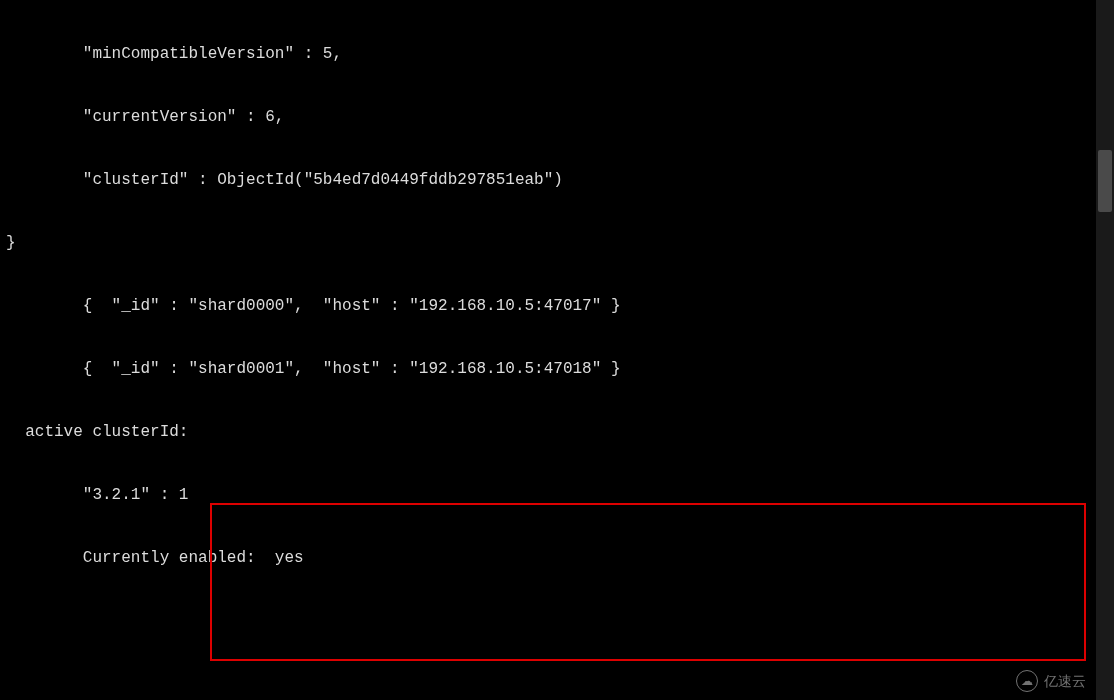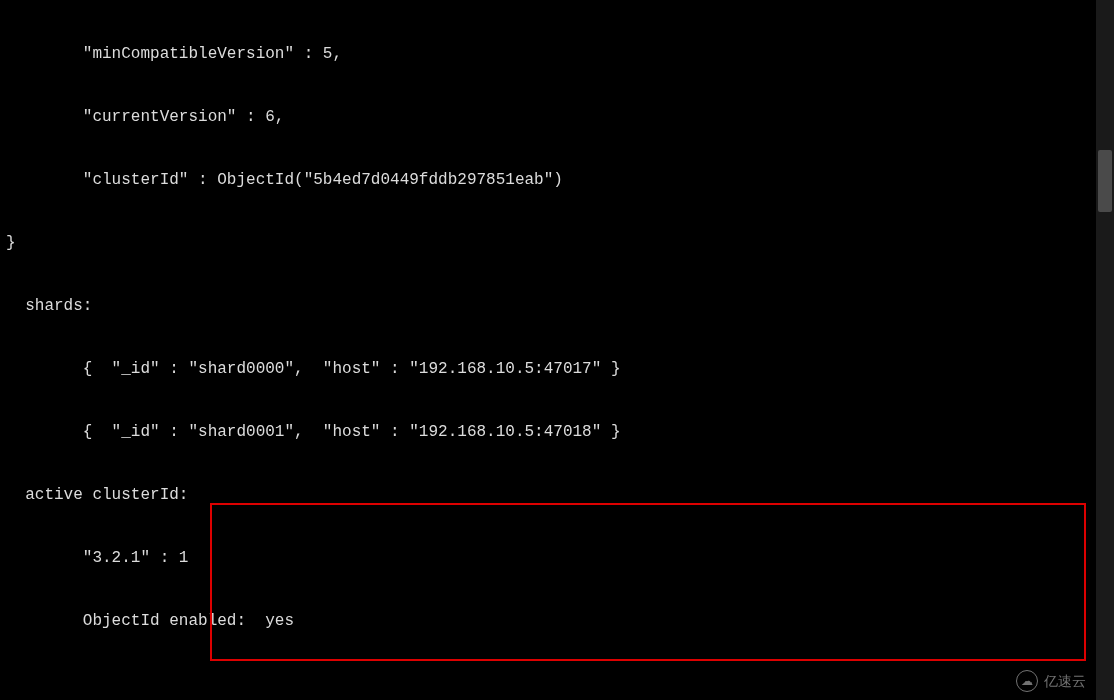--- a/index.html
+++ b/index.html
@@ -70,26 +70,25 @@
     .line { min-height: 21px; }
   </style>
 </head>
 <body>
 
 <div class="terminal">
   <div class="line">        "minCompatibleVersion" : 5,</div>
   <div class="line">        "currentVersion" : 6,</div>
   <div class="line">        "clusterId" : ObjectId("5b4ed7d0449fddb297851eab")</div>
   <div class="line">}</div>
-  <div class="line">  shards:</div>
   <div class="line">        {  "_id" : "shard0000",  "host" : "192.168.10.5:47017" }</div>
   <div class="line">        {  "_id" : "shard0001",  "host" : "192.168.10.5:47018" }</div>
   <div class="line">  active clusterId:</div>
   <div class="line">        "3.2.1" : 1</div>
-  <div class="line">        ObjectId enabled:  yes</div>
+  <div class="line">        Currently enabled:  yes</div>
   
   
   
   
   
   
   
   
   
   

